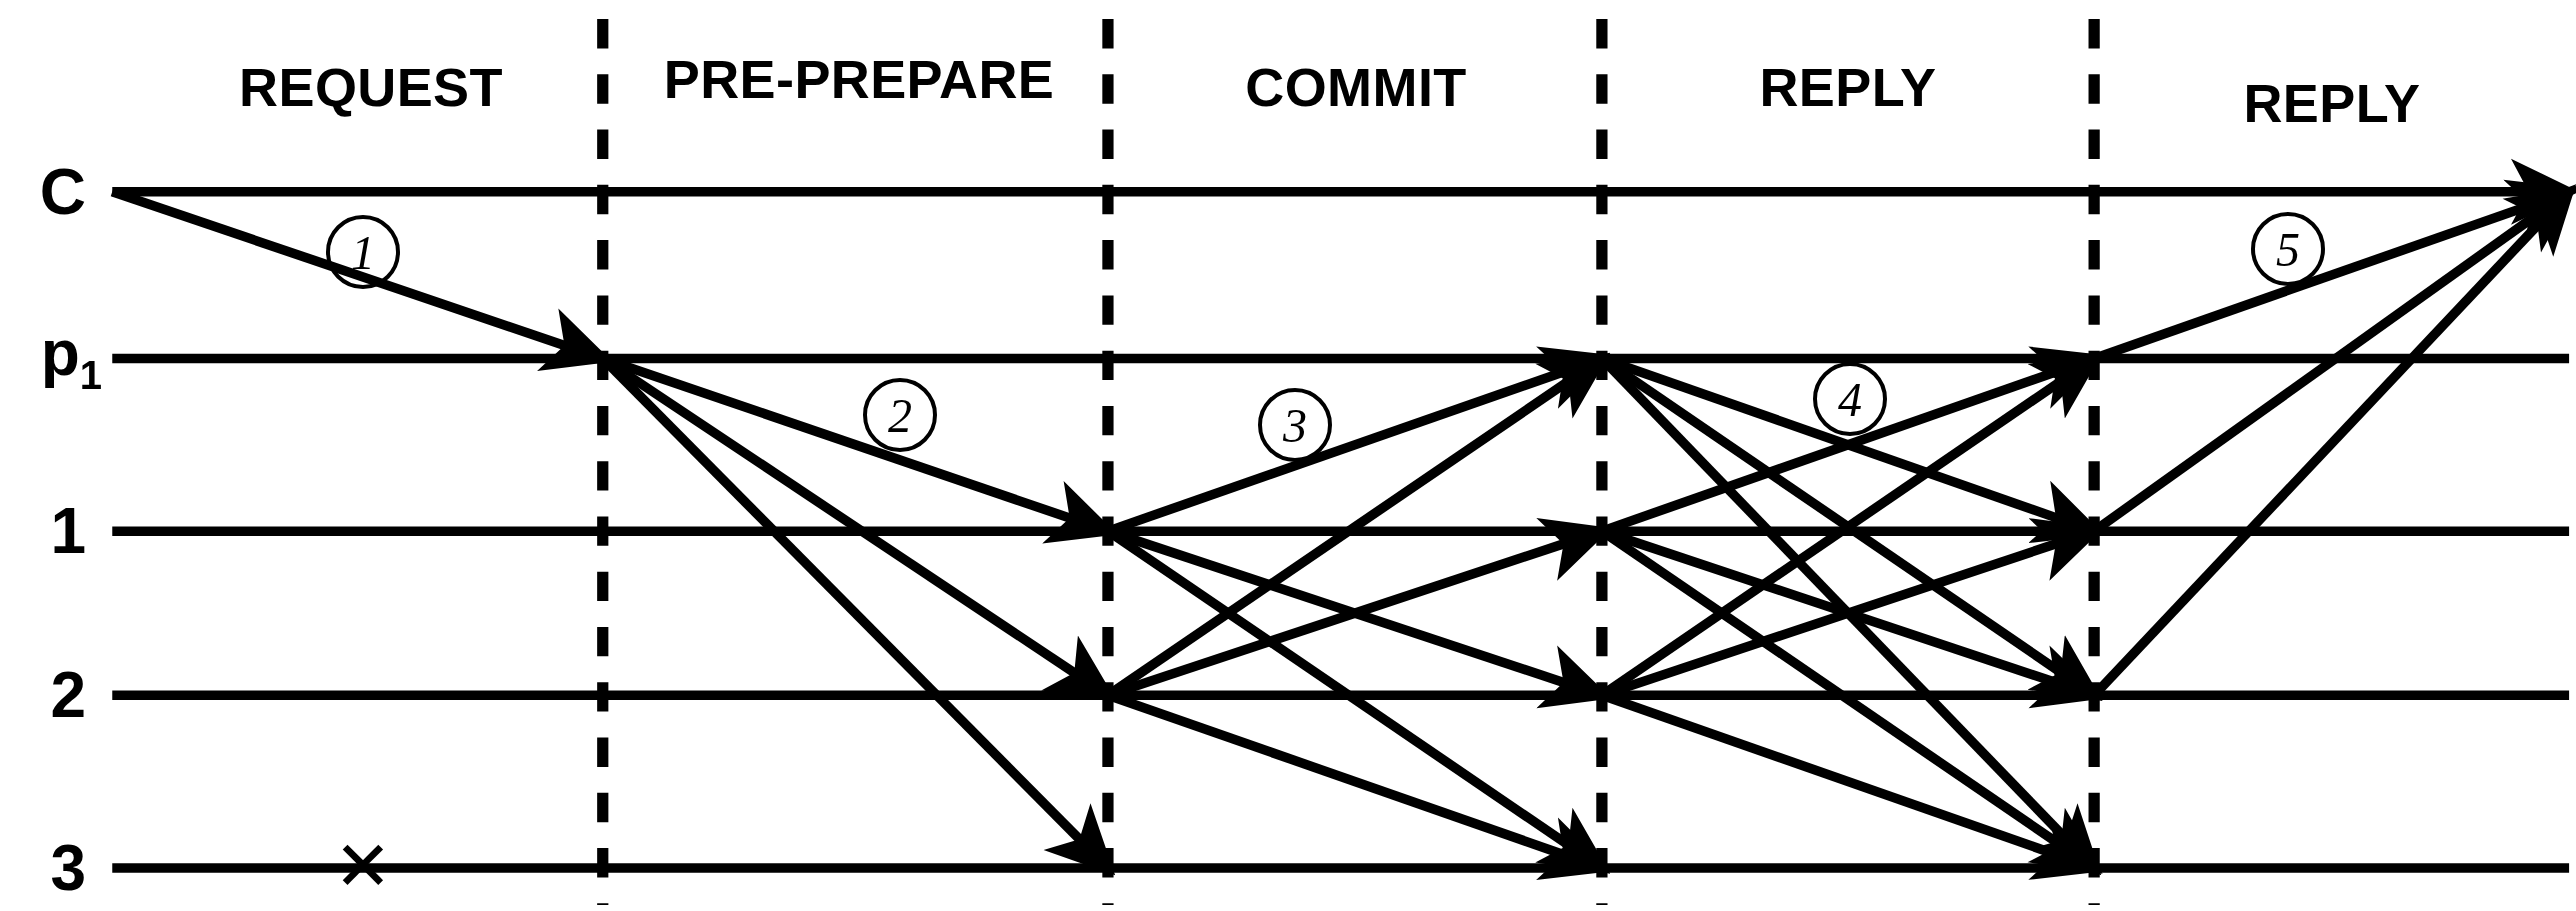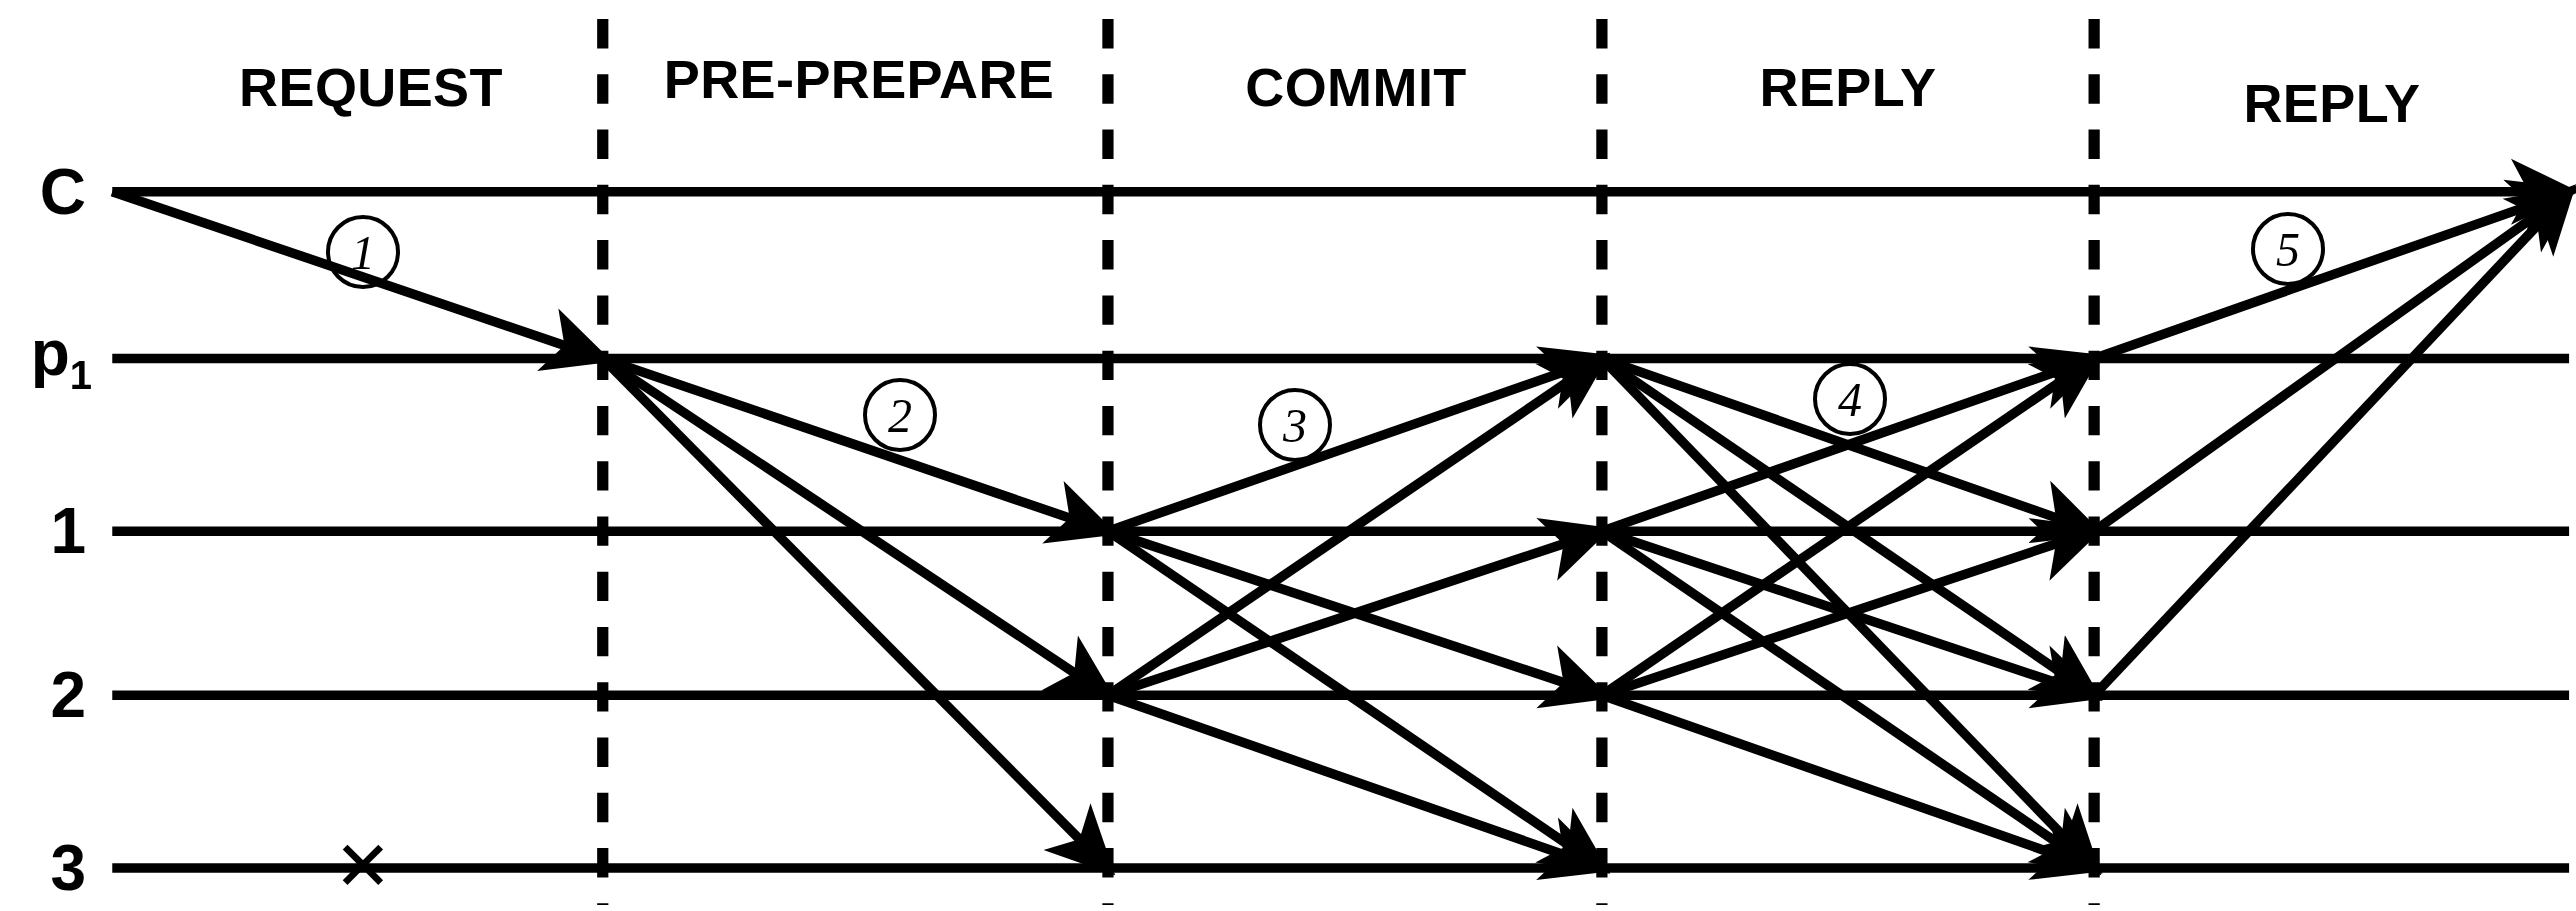--- a/index.html
+++ b/index.html
@@ -109,21 +109,21 @@
   </svg>
   <div id="phase-labels">
       <div class="phase-label" style="left: 371px; top: 60px;">REQUEST</div>
       <div class="phase-label" style="left: 859px; top: 52px;">PRE-PREPARE</div>
       <div class="phase-label" style="left: 1356px; top: 60px;">COMMIT</div>
       <div class="phase-label" style="left: 1848px; top: 60px;">REPLY</div>
       <div class="phase-label" style="left: 2332px; top: 76px;">REPLY</div>
     </div>
   <div id="row-labels">
       <div class="row-label" style="left: 86px; top: 192px;"><span>C</span></div>
-      <div class="row-label" style="left: 92px; top: 358px; text-align: right;"><span>p</span><span class="sub">1</span></div>
+      <div class="row-label" style="left: 102px; top: 358px; text-align: right;"><span>p</span><span class="sub">1</span></div>
       <div class="row-label" style="left: 86px; top: 531px;"><span>1</span></div>
       <div class="row-label" style="left: 86px; top: 695px;"><span>2</span></div>
       <div class="row-label" style="left: 86px; top: 868px;"><span>3</span></div>
     </div>
   <div id="markers">
       <div class="marker-badge" style="left: 363px; top: 252px;">1</div>
       <div class="marker-badge" style="left: 900px; top: 415px;">2</div>
       <div class="marker-badge" style="left: 1295px; top: 425px;">3</div>
       <div class="marker-badge" style="left: 1850px; top: 399px;">4</div>
       <div class="marker-badge" style="left: 2288px; top: 249px;">5</div>

